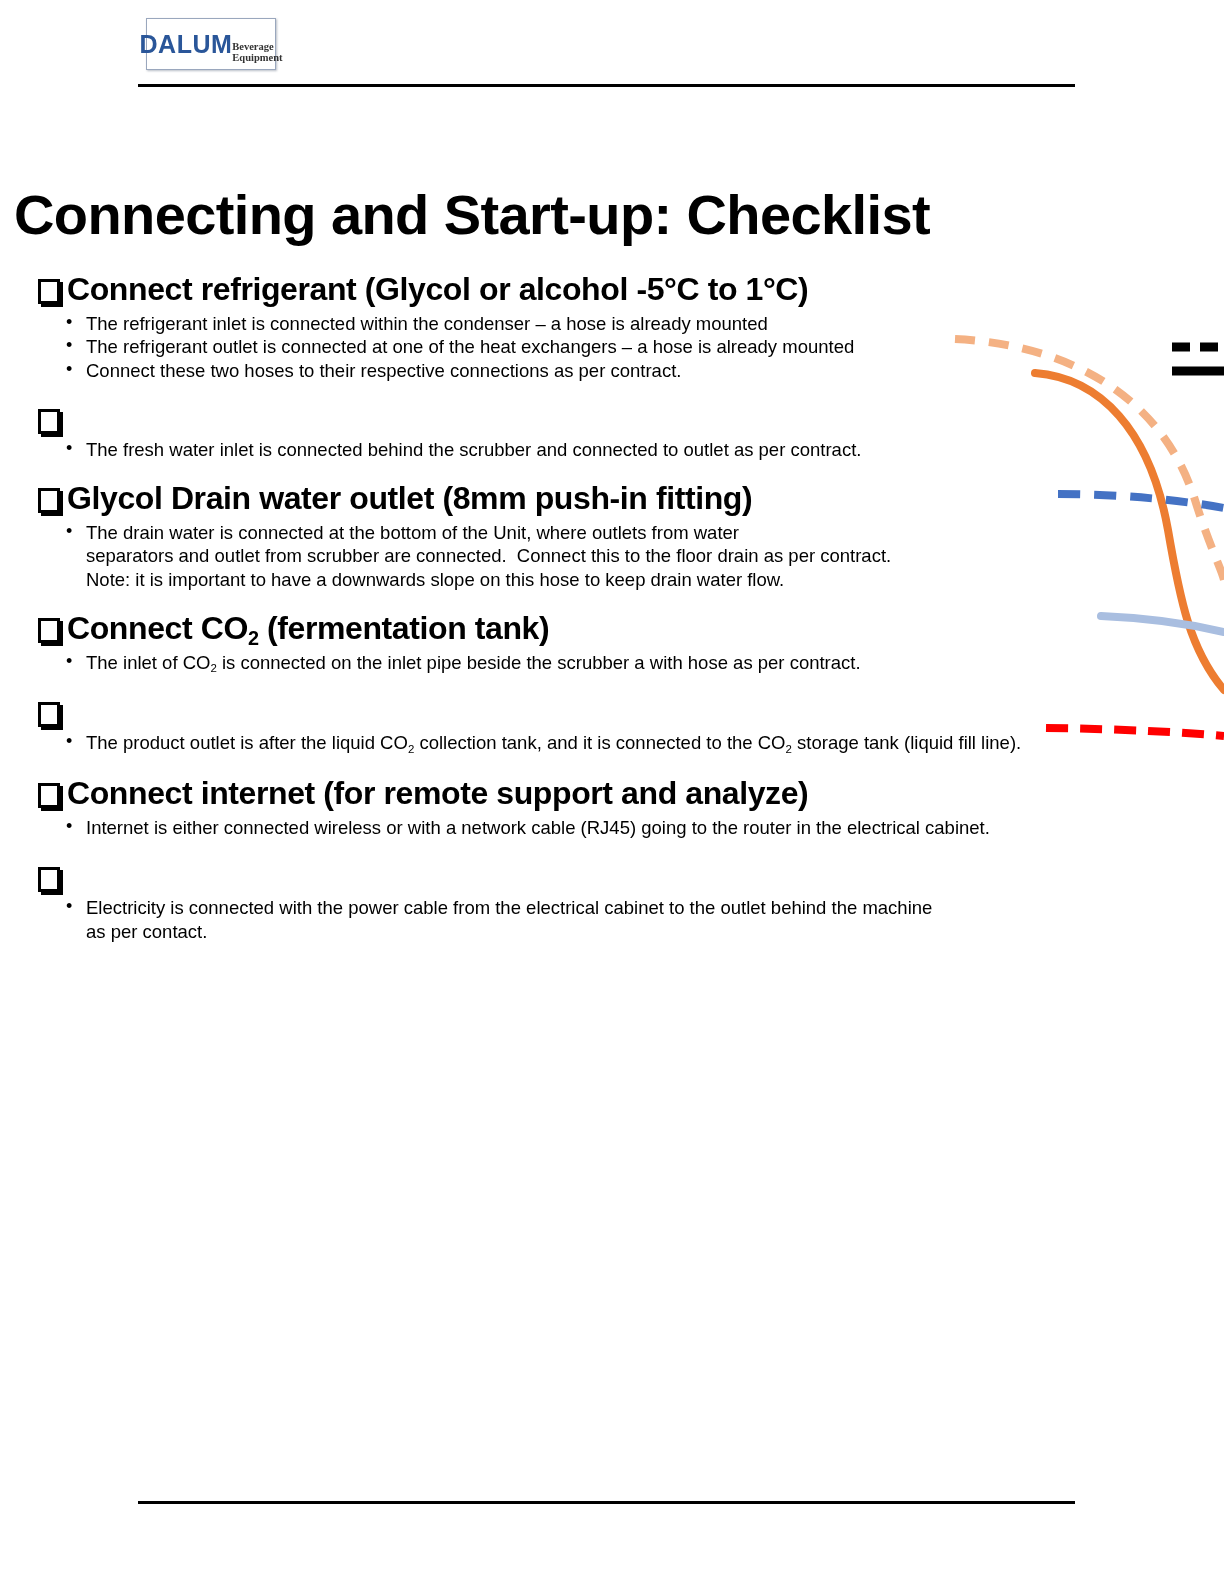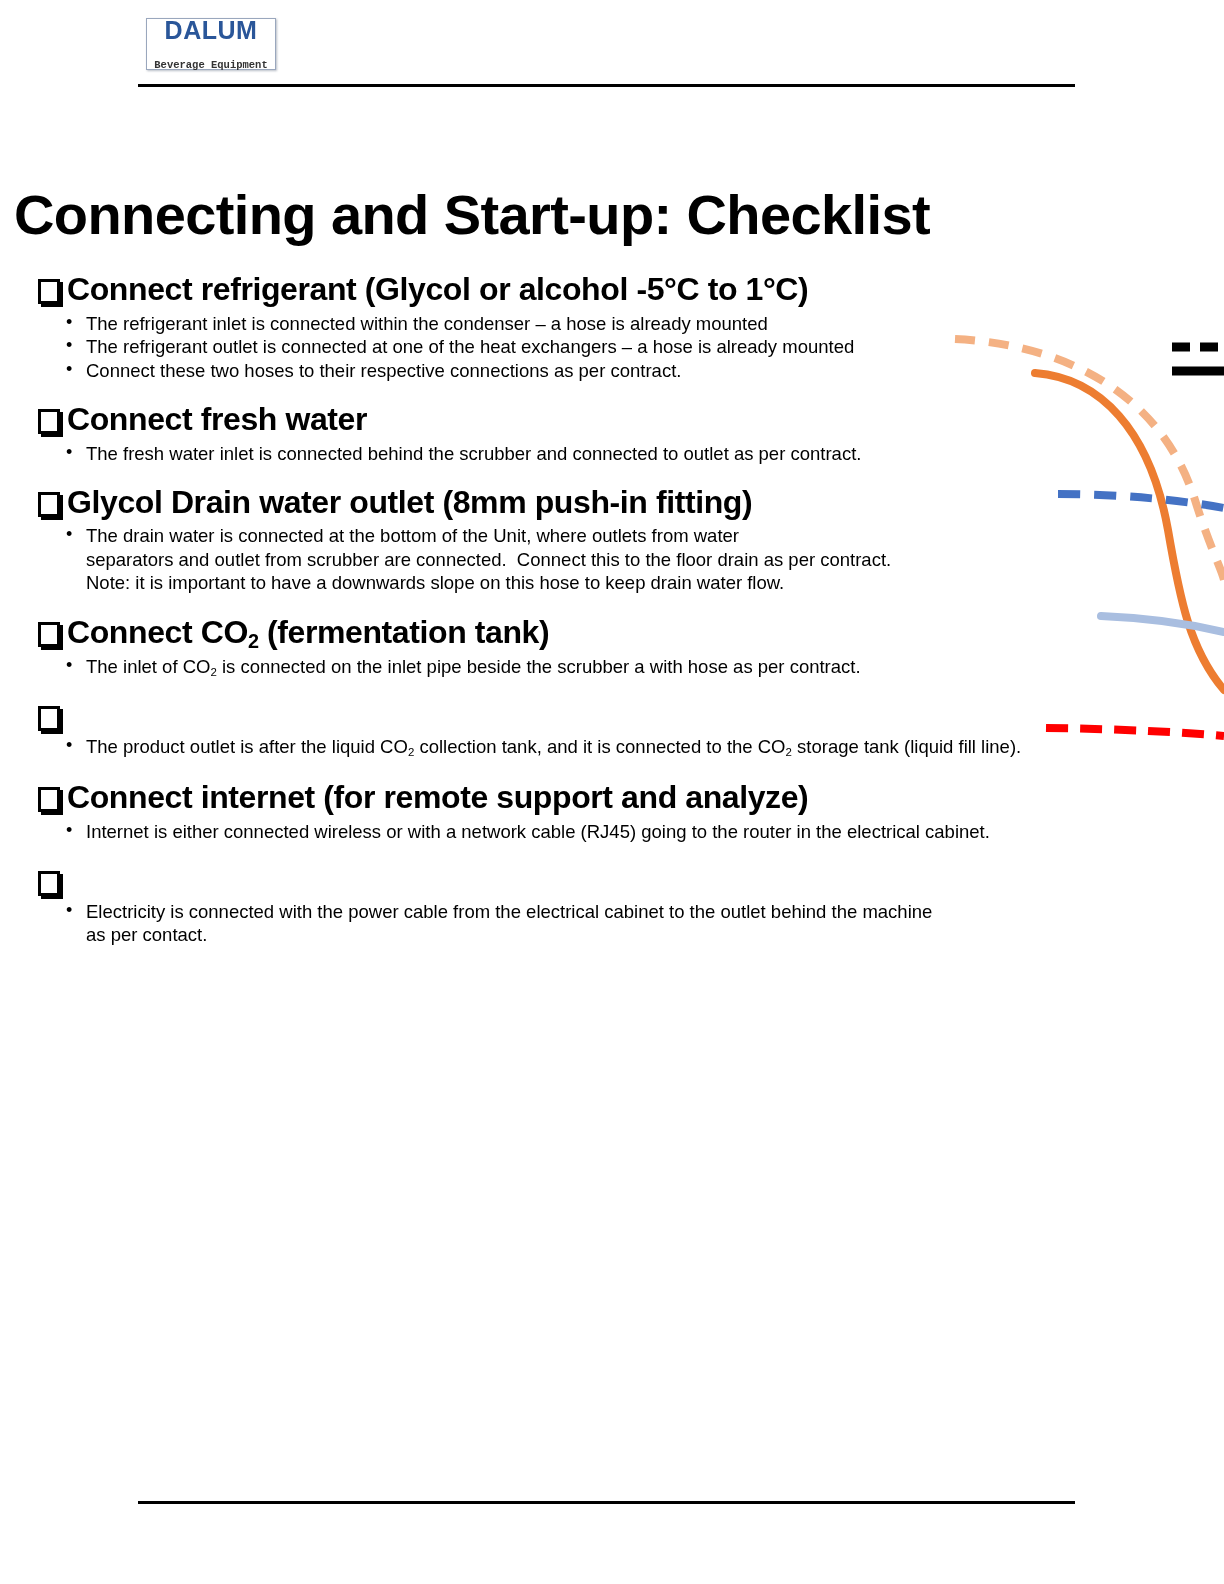--- a/index.html
+++ b/index.html
@@ -9,29 +9,29 @@
     font-family:"Liberation Sans", sans-serif;
     color:#000000;
   }
   
   .logo-box{
     position:absolute;left:146px;top:18px;width:130px;height:52px;
     border:1px solid #9aa7bd;
     box-sizing:border-box;
     background:#ffffff;
     box-shadow:1px 1px 2px rgba(100,110,130,.45);
-    display:flex;flex-direction:column;align-items:center;justify-content:center;
+    display:flex;flex-direction:row;align-items:center;justify-content:center;
   }
   .logo-box .brand{
     font-family:"Liberation Sans", sans-serif;
     font-weight:bold;font-size:25px;letter-spacing:.5px;color:#2a5699;
     line-height:1;
   }
   .logo-box .tagline{
-    font-family:Liberation Mono, monospace;
+    font-family:Liberation Serif, serif;
     font-weight:bold;font-size:10.5px;color:#333333;line-height:1;margin-top:17px;
   }
   .rule{
     position:absolute;background:#000000;height:3px;left:138px;width:937px;
   }
   .rule-top{top:84px;}
   .rule-bottom{top:1501px;}
 
   
   .title{
@@ -101,21 +101,20 @@
     <ul class="bullets">
       <li>The refrigerant inlet is connected within the condenser – a hose is already mounted</li>
       <li>The refrigerant outlet is connected at one of the heat exchangers – a hose is already mounted</li>
       <li>Connect these two hoses to their respective connections as per contract.</li>
     </ul>
   </div>
 
   <div class="sect s2">
     <div class="head">
       <span class="cbox"></span>
-      <span>Connect fresh water</span>
     </div>
     <ul class="bullets">
       <li>The fresh water inlet is connected behind the scrubber and connected to outlet as per contract.</li>
     </ul>
   </div>
 
   <div class="sect s3">
     <div class="head">
       <span class="cbox"></span>
       <span>Glycol Drain water outlet (8mm push-in fitting)</span>

